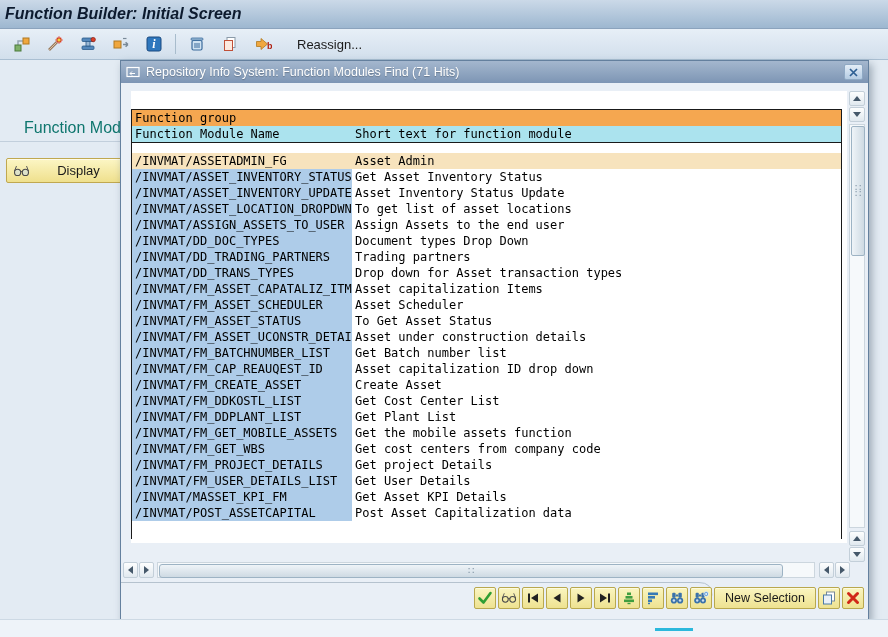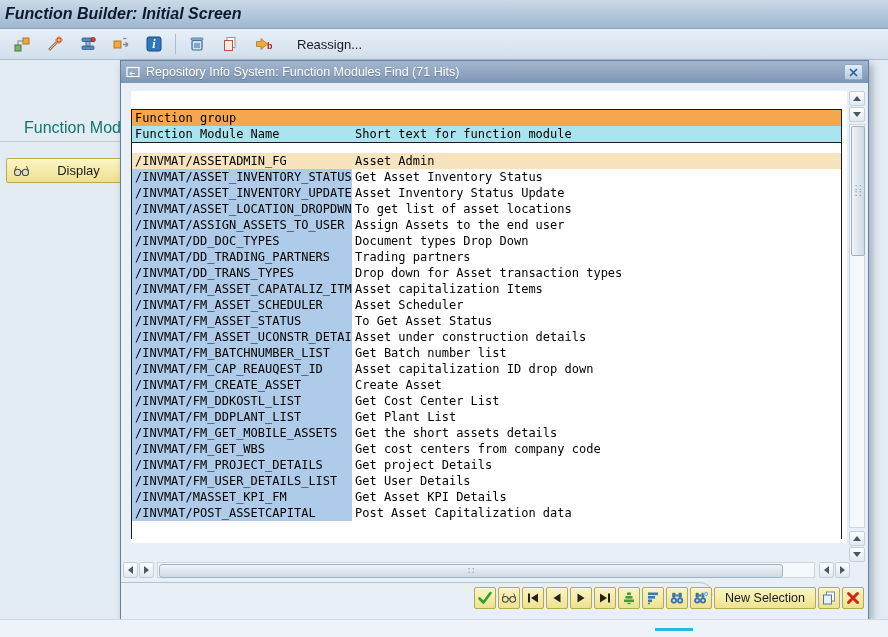--- a/index.html
+++ b/index.html
@@ -253,21 +253,21 @@
             <div class="trow module">
               <div class="cell c1">/INVMAT/FM_DDKOSTL_LIST</div>
               <div class="cell c2">Get Cost Center List</div>
             </div>
             <div class="trow module">
               <div class="cell c1">/INVMAT/FM_DDPLANT_LIST</div>
               <div class="cell c2">Get Plant List</div>
             </div>
             <div class="trow module">
               <div class="cell c1">/INVMAT/FM_GET_MOBILE_ASSETS</div>
-              <div class="cell c2">Get the short assets details</div>
+              <div class="cell c2">Get the mobile assets function</div>
             </div>
             <div class="trow module">
               <div class="cell c1">/INVMAT/FM_GET_WBS</div>
               <div class="cell c2">Get cost centers from company code</div>
             </div>
             <div class="trow module">
               <div class="cell c1">/INVMAT/FM_PROJECT_DETAILS</div>
               <div class="cell c2">Get project Details</div>
             </div>
             <div class="trow module">

